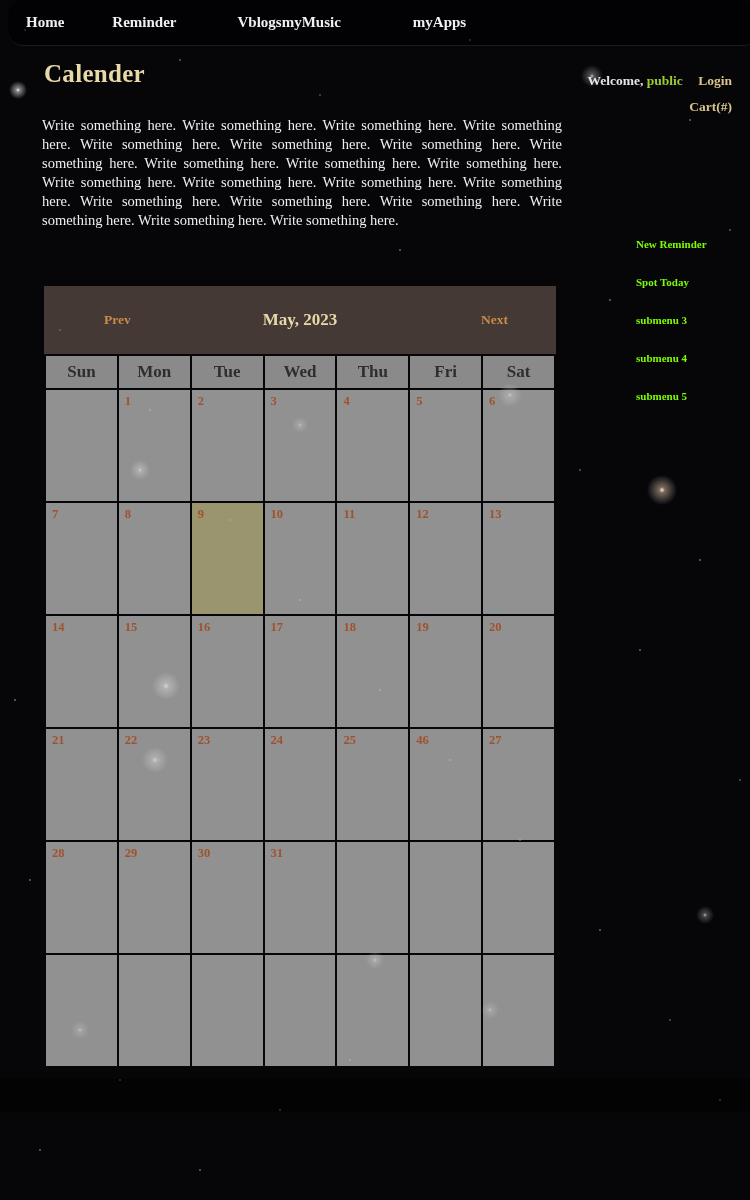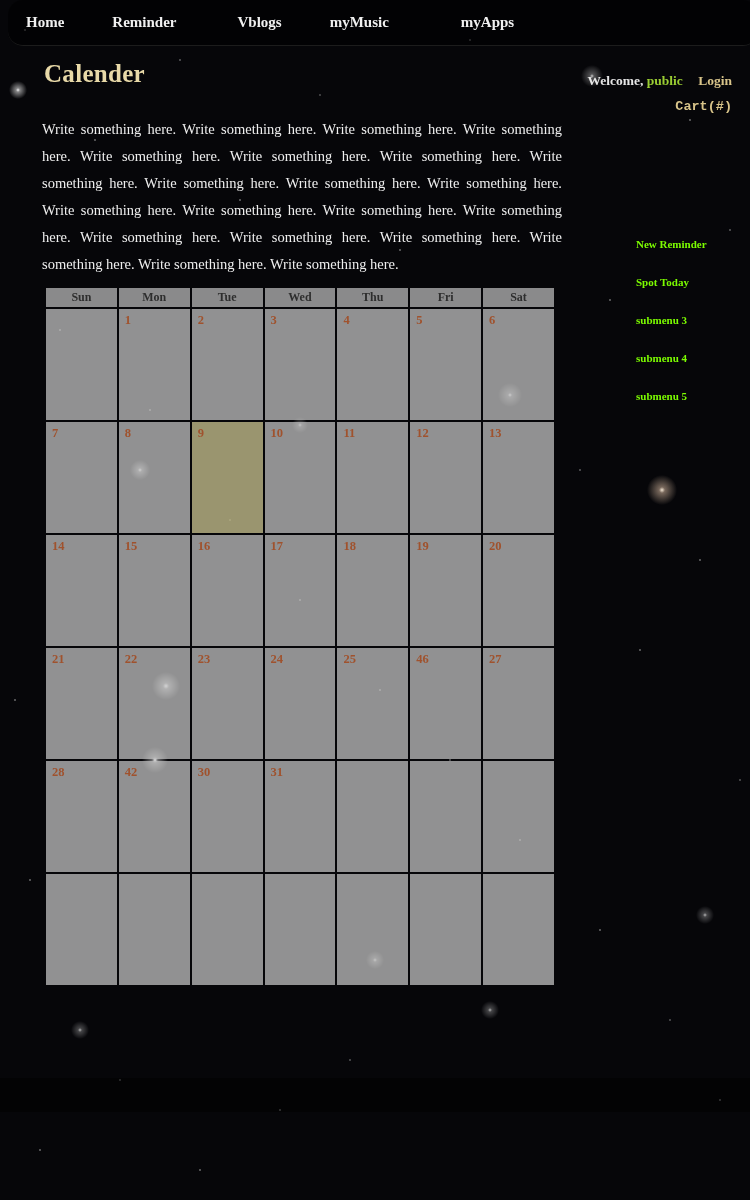--- a/index.html
+++ b/index.html
@@ -93,21 +93,21 @@
     display: inline-block;
     color: #f0f0f0;
     text-decoration: none;
     font-size: 15px;
     font-weight: bold;
     font-family: "Liberation Serif", serif;
   }
   .nav-home     { margin-left: 18px; }
   .nav-calendar { margin-left: 48px; }
   .nav-vblogs   { margin-left: 61px; }
-  .nav-mymusic  { margin-left: 48px; }
+  .nav-mymusic  { }
   .nav-myapps   { margin-left: 72px; }
 
   
   .page-title {
     position: absolute;
     top: 60px;
     left: 44px;
     font-size: 25px;
     font-weight: bold;
     color: #e8d9a8;
@@ -122,31 +122,31 @@
     right: 18px;
     text-align: right;
     font-size: 13.5px;
     font-weight: bold;
     z-index: 4;
     line-height: 26px;
   }
   .account .welcome { color: #e6e6e6; }
   .account .user { color: #9acd32; }
   .account .login { color: #d8c48a; margin-left: 12px; text-decoration: none; }
-  .account .cart { display: block; color: #d8c48a; text-decoration: none; font-family: Liberation Mono, monospace; }
+  .account .cart { display: block; color: #d8c48a; text-decoration: none; }
 
   
   .intro {
     position: absolute;
     top: 116px;
     left: 42px;
     width: 520px;
     color: #efefef;
     font-size: 14.5px;
-    line-height: 27px;
+    line-height: 19px;
     text-align: justify;
     z-index: 4;
   }
 
   
   .submenu {
     position: absolute;
     top: 238px;
     left: 636px;
     width: 110px;
@@ -196,24 +196,24 @@
     font-size: 17px;
     font-weight: bold;
   }
   .cal-grid {
     width: 512px;
     border-collapse: separate;
     border-spacing: 2px;
     table-layout: fixed;
   }
   .cal-grid th {
-    height: 19px;
+    height: 32px;
     background: rgba(190,190,190,0.72);
     color: #2e2e2e;
-    font-size: 12px;
+    font-size: 17px;
     font-weight: bold;
     text-align: center;
     font-family: "Liberation Serif", serif;
   }
   .cal-grid td {
     height: 111px;
     background: rgba(200,200,200,0.72);
     vertical-align: top;
     padding: 4px 0 0 6px;
     color: #a0522d;
@@ -263,20 +263,25 @@
 
   <div class="submenu">
     <a href="#">New Reminder</a>
     <a href="#">Spot Today</a>
     <a href="#">submenu 3</a>
     <a href="#">submenu 4</a>
     <a href="#">submenu 5</a>
   </div>
 
   <div class="calendar">
+    <div class="cal-head">
+      <a class="prev" href="#">Prev</a>
+      <div class="month">May, 2023</div>
+      <a class="next" href="#">Next</a>
+    </div>
     <table class="cal-grid">
       <thead>
         <tr>
           <th>Sun</th>
           <th>Mon</th>
           <th>Tue</th>
           <th>Wed</th>
           <th>Thu</th>
           <th>Fri</th>
           <th>Sat</th>
@@ -314,21 +319,21 @@
           <td>21</td>
           <td>22</td>
           <td>23</td>
           <td>24</td>
           <td>25</td>
           <td>46</td>
           <td>27</td>
         </tr>
         <tr>
           <td>28</td>
-          <td>42</td>
+          <td>29</td>
           <td>30</td>
           <td>31</td>
           <td class="empty"></td>
           <td class="empty"></td>
           <td class="empty"></td>
         </tr>
         <tr>
           <td class="empty"></td>
           <td class="empty"></td>
           <td class="empty"></td>

